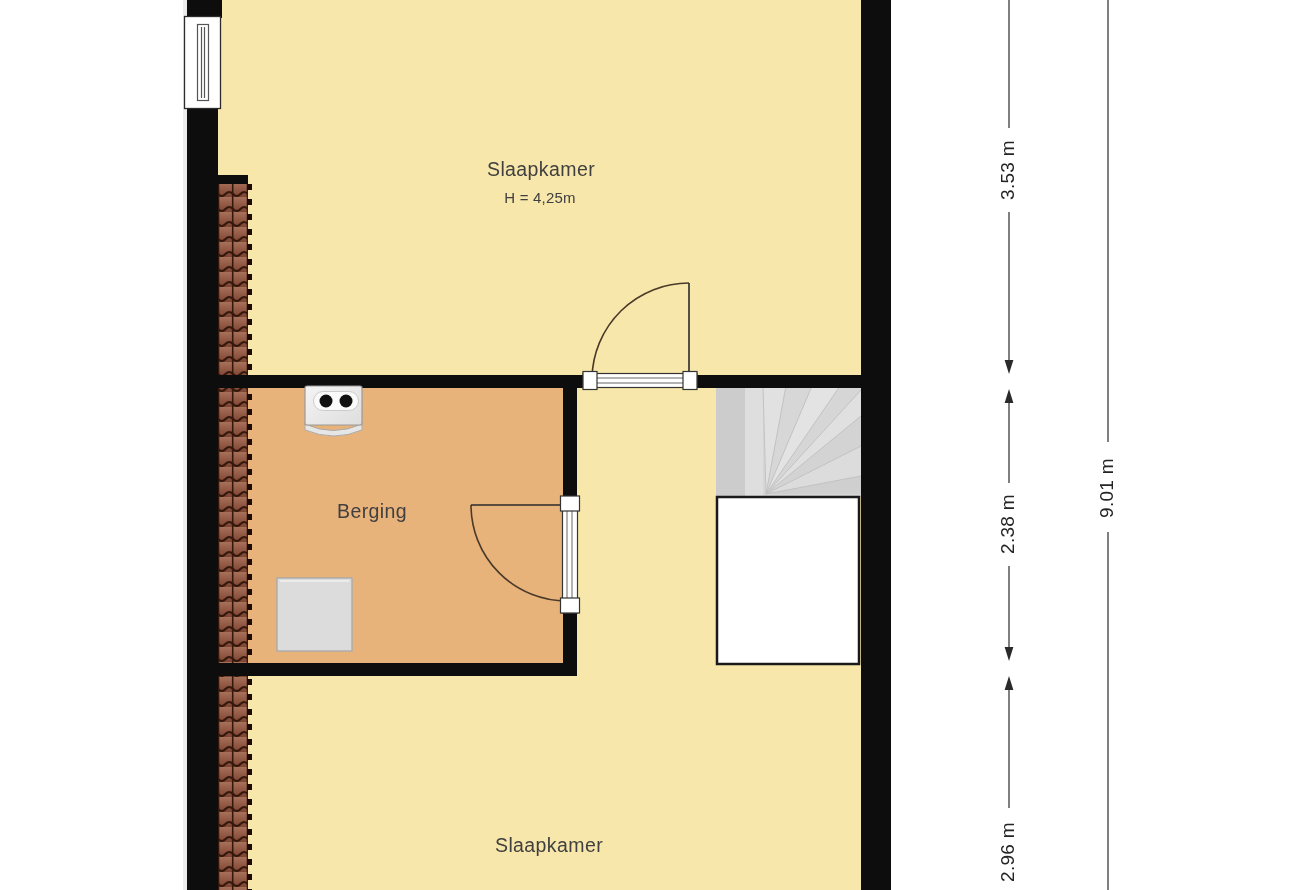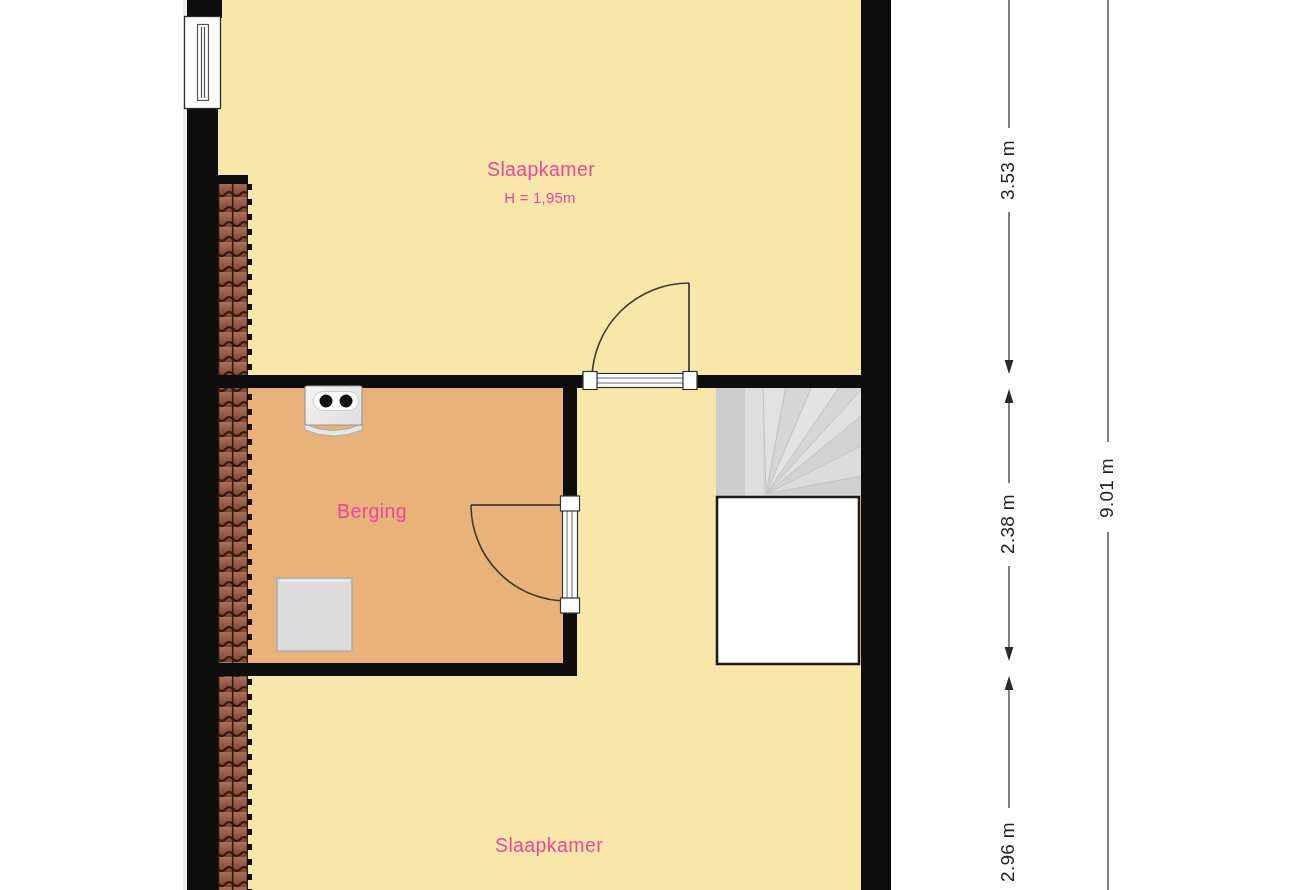--- a/index.html
+++ b/index.html
@@ -7,21 +7,21 @@
     position:relative;
     width:1300px;height:890px;
     background:#ffffff;
     overflow:hidden;
     font-family:"Liberation Sans", sans-serif;
   }
   #plan-svg{position:absolute;left:0;top:0;}
   .lbl{
     position:absolute;
     transform:translate(-50%,-50%);
-    color:#ec4899;
+    color:#404040;
     white-space:nowrap;
     font-size:19.5px;
     letter-spacing:0.4px;
   }
   .lbl.small{font-size:15px;letter-spacing:0.2px;}
   .dim{
     position:absolute;
     transform:translate(-50%,-50%) rotate(-90deg);
     color:#242424;
     white-space:nowrap;
@@ -153,21 +153,21 @@
     </g>
     <g fill="#2a2a2a">
       <polygon points="1009,374 1004.6,360 1013.4,360"></polygon>
       <polygon points="1009,389 1004.6,403 1013.4,403"></polygon>
       <polygon points="1009,661 1004.6,647 1013.4,647"></polygon>
       <polygon points="1009,676 1004.6,690 1013.4,690"></polygon>
     </g>
   </svg>
 
   <div class="lbl" style="left:541px;top:169px;">Slaapkamer</div>
-  <div class="lbl small" style="left:540px;top:197px;">H = 1,95m</div>
+  <div class="lbl small" style="left:540px;top:197px;">H = 4,25m</div>
   <div class="lbl" style="left:372px;top:511px;">Berging</div>
   <div class="lbl" style="left:549px;top:845px;">Slaapkamer</div>
 
   <div class="dim" style="left:1008px;top:170px;">3.53 m</div>
   <div class="dim" style="left:1008px;top:524px;">2.38 m</div>
   <div class="dim" style="left:1008px;top:852px;">2.96 m</div>
   <div class="dim" style="left:1107px;top:488px;">9.01 m</div>
 
 </div>
 

